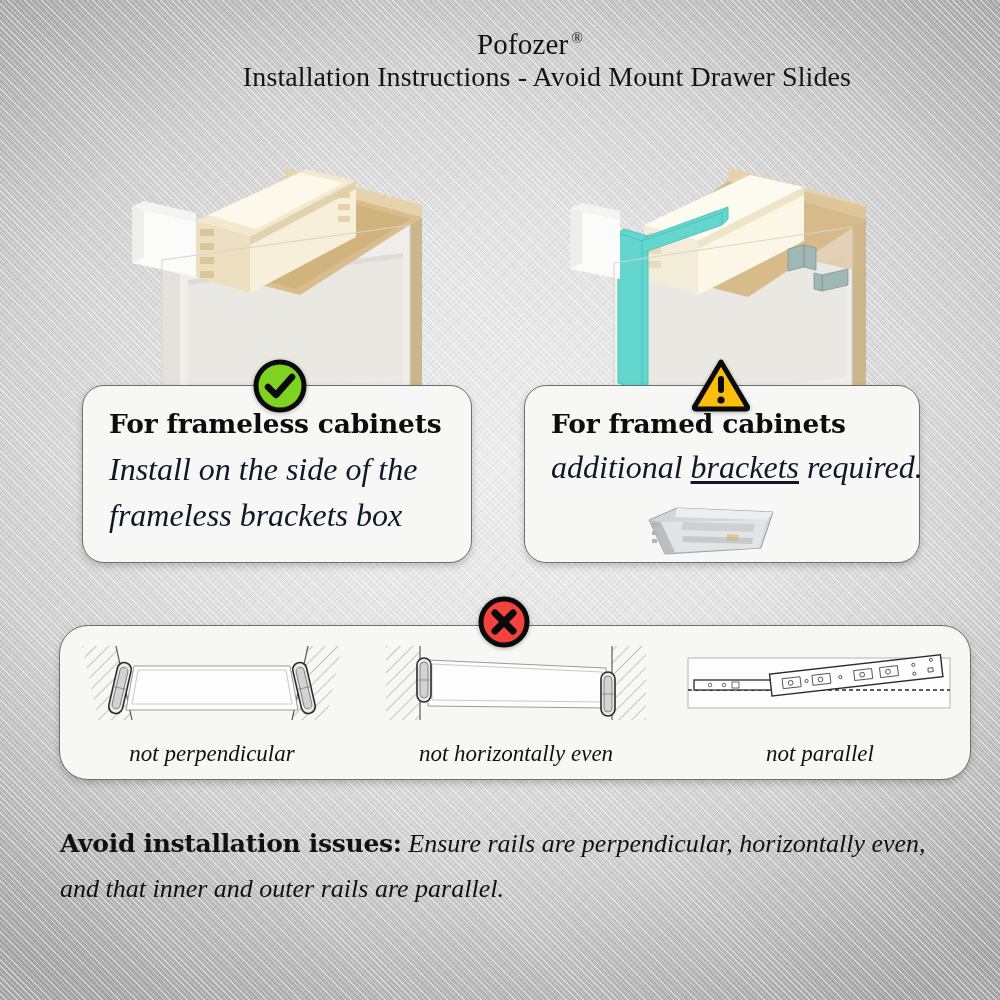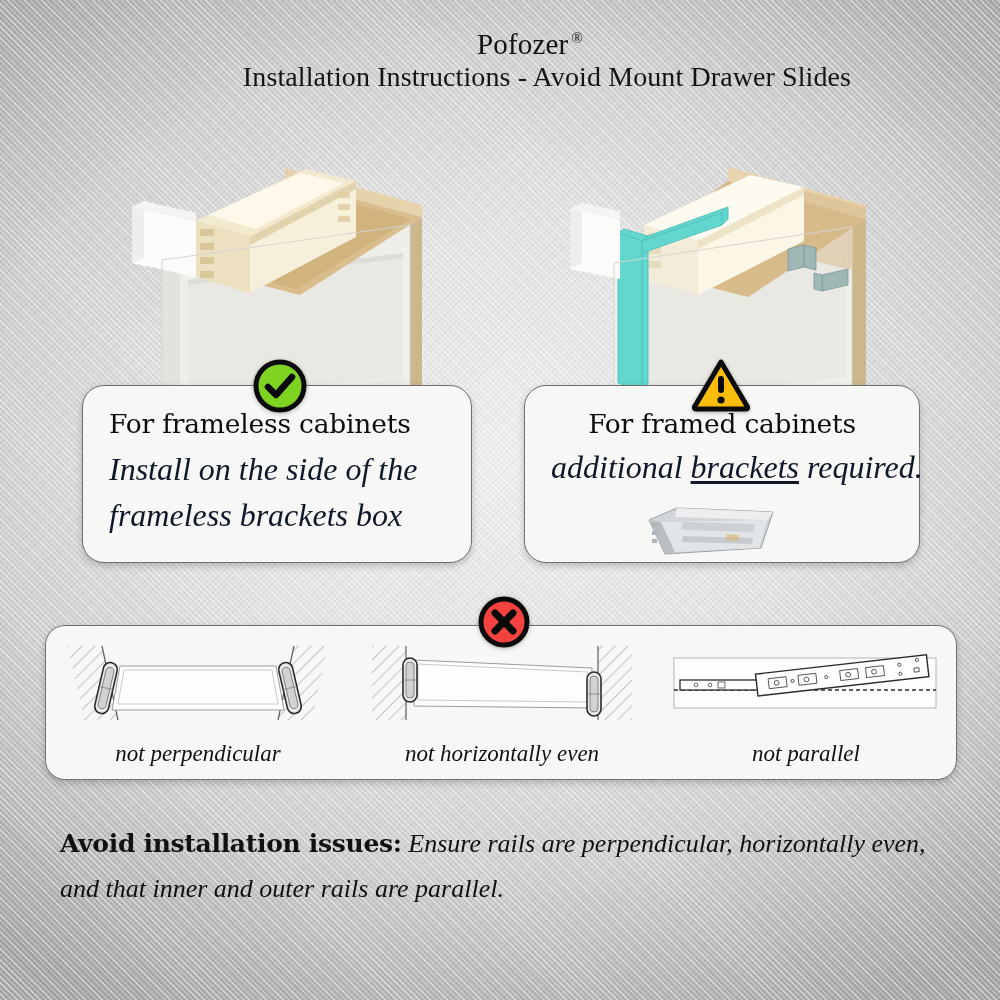--- a/index.html
+++ b/index.html
@@ -31,42 +31,42 @@
 
   
   .card{
     position:absolute;box-sizing:border-box;
     background:#f7f7f5;
     border:1.6px solid #6f6f6f;
     border-radius:22px;
     box-shadow:0 3px 7px rgba(0,0,0,.20);
   }
   .card-left{left:82px;top:385px;width:390px;height:178px;}
-  .card-right{left:524px;top:385px;width:396px;height:178px;text-align:center;}
+  .card-right{left:524px;top:385px;width:396px;height:178px;}
   .card-inner{padding:24px 26px 0 26px;}
   .card-head{
     font-family:"DejaVu Serif", serif;
-    font-weight:normal;font-size:26.5px;color:#0d0d0d;
+    font-weight:bold;font-size:26.5px;color:#0d0d0d;
     letter-spacing:-.2px;line-height:1.05;
   }
   .card-body{
     font-size:32px;font-style:italic;color:#0f172a;
     line-height:1.45;margin-top:8px;
   }
   .card-body .u{text-decoration:underline;text-underline-offset:3px;}
 
   
   .badge{position:absolute;z-index:6;}
   .badge svg{display:block;filter:drop-shadow(0 1px 2px rgba(0,0,0,.3));}
 
   
   .panel{
-    position:absolute;left:45px;top:625px;width:912px;height:155px;
+    position:absolute;left:59px;top:625px;width:912px;height:155px;
     box-sizing:border-box;background:#f7f7f5;
-    border:1.6px solid #6f6f6f;border-radius:20px;
+    border:1.6px solid #6f6f6f;border-radius:29px;
     box-shadow:0 3px 7px rgba(0,0,0,.20);
   }
   .cells{position:absolute;left:0;top:0;width:912px;height:155px;display:flex;}
   .cell{flex:1;position:relative;display:flex;flex-direction:column;align-items:center;}
   .cell .fig{margin-top:14px;}
   .cell .cap{
     font-size:23px;font-style:italic;color:#111;
     position:absolute;bottom:14px;white-space:nowrap;
   }
 

